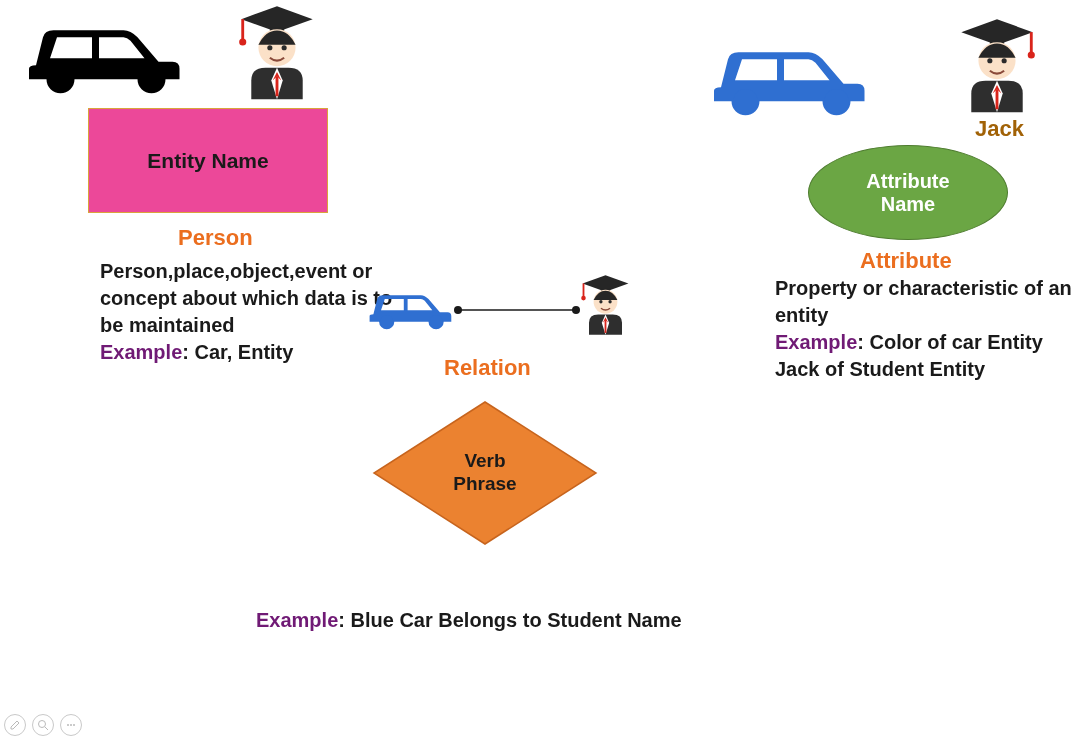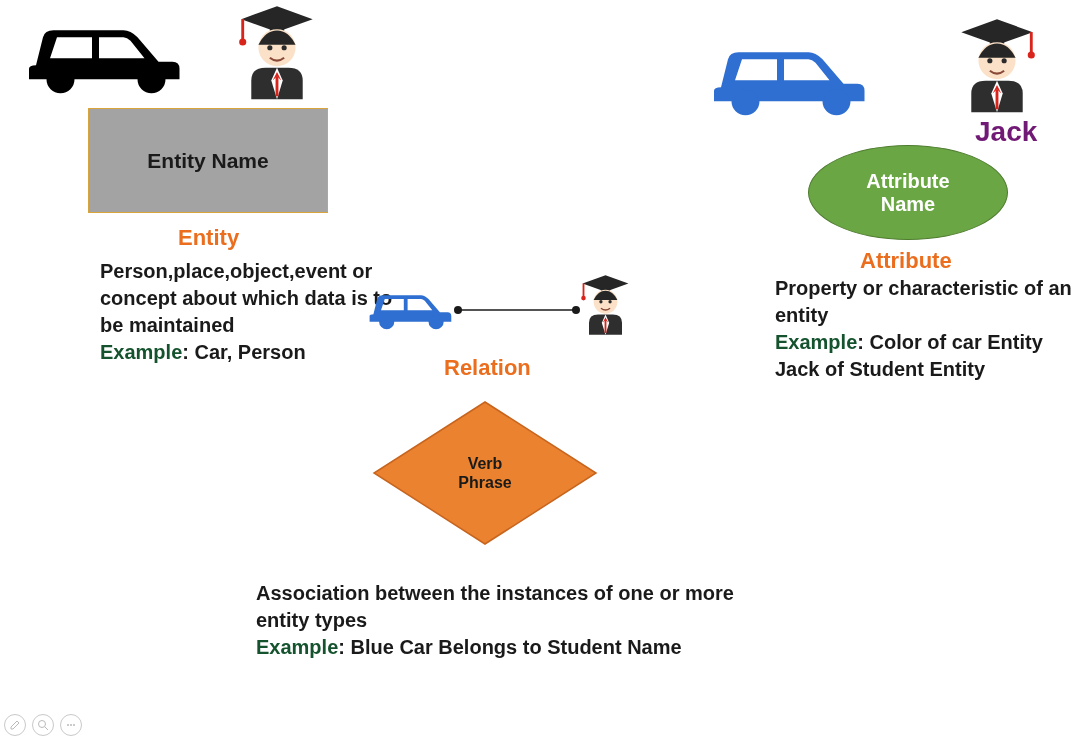--- a/index.html
+++ b/index.html
@@ -10,21 +10,21 @@
     font-family: "Segoe UI", Arial, sans-serif;
     background: #ffffff;
     overflow: hidden;
   }
   .abs { position: absolute; }
 
   
   .entity-box {
     width: 240px;
     height: 105px;
-    background: #a3a3a3;
+    background: #ec4899;
     border: 1.5px solid #D9A43B;
     display: flex;
     align-items: center;
     justify-content: center;
     font-weight: 700;
     font-size: 21px;
     color: #1a1a1a;
   }
 
   
@@ -49,46 +49,46 @@
     width: 230px;
     height: 150px;
     display: flex;
     align-items: center;
     justify-content: center;
   }
   .diamond-label {
     position: absolute;
     color: #1a1a1a;
     font-weight: 700;
-    font-size: 16px;
+    font-size: 19px;
     text-align: center;
     line-height: 1.2;
   }
 
   .heading-orange {
     color: #EB6E1F;
     font-weight: 700;
     font-size: 22px;
   }
 
   .body-text {
     color: #1a1a1a;
     font-size: 20px;
     font-weight: 600;
     line-height: 1.35;
   }
   .green-label {
-    color: #14532d;
+    color: #701a75;
     font-weight: 700;
     text-align: right;
   }
   .jack-label {
-    color: #701a75;
-    font-weight: 700;
-    font-size: 28px;
+    color: #a16207;
+    font-weight: 700;
+    font-size: 22px;
   }
 
   
   .toolbar {
     display: flex;
     gap: 6px;
     align-items: center;
   }
   .tool-circ {
     width: 22px;
@@ -127,25 +127,25 @@
   <path d="M12 68 L12 55 Q12 46 22 46 L38 46 Q48 46 48 55 L48 68 Z" fill="#2e2e2e"></path>
   <polygon points="30,46 26,55 30,68 34,55" fill="#ffffff"></polygon>
   <polygon points="30,49 27,55 30,52 33,55" fill="#D9241B"></polygon>
   <rect x="29" y="52" width="2" height="14" fill="#D9241B"></rect>
 </svg>
 
 <div class="abs entity-box" style="left:88px; top:108px;">
   <span>Entity Name</span>
 </div>
 
-<div class="abs heading-orange" style="left:178px; top:225px;">Entity</div>
+<div class="abs heading-orange" style="left:178px; top:225px;">Person</div>
 
 <div class="abs body-text" style="left:63px; top:258px; width:310px;margin-left:37px;">
   <span>Person,place,object,event or concept about which data is to be maintained</span><br>
-  <span class="green-label">Example</span><span>: Car, Person</span>
+  <span class="green-label">Example</span><span>: Car, Entity</span>
 </div>
 
 <svg class="abs" style="left:362px; top:280px;" width="95" height="55" viewBox="0 0 100 50">
   <path fill="#2F6FD1" d="M12 32 L16 16 Q17 12 22 12 L62 12 Q66 12 70 16 L82 30 L90 30 Q94 30 94 34 L94 40 L86 40 A8 8 0 0 1 70 40 L34 40 A8 8 0 0 1 18 40 L8 40 L8 34 Q8 32 12 32 Z M24 16 L20 28 L44 28 L44 16 Z M48 16 L48 28 L74 28 L66 18 Q64 16 62 16 Z"></path>
   <circle cx="26" cy="40" r="7" fill="#2F6FD1"></circle>
   <circle cx="78" cy="40" r="7" fill="#2F6FD1"></circle>
 </svg>
 
 <svg class="abs" style="left:452px; top:300px;" width="130" height="20">
   <circle cx="6" cy="10" r="4" fill="#1a1a1a"></circle>
@@ -173,21 +173,21 @@
 
 <div class="abs diamond-wrap" style="left:370px; top:398px;">
   <svg width="230" height="150" viewBox="0 0 230 150">
     <polygon points="115,4 226,75 115,146 4,75" fill="#EB8230" stroke="#C7641D" stroke-width="1.5"></polygon>
   </svg>
   <div class="diamond-label" style="white-space:pre-line;">Verb
 Phrase</div>
 </div>
 
 <div class="abs body-text" style="left:256px; top:580px; width:490px;">
-  <span>Association between the instances of one or more entity types</span><br>
+  <br>
   <span class="green-label">Example</span><span>: Blue Car Belongs to Student Name</span>
 </div>
 
 <svg class="abs" style="left:700px; top:30px;" width="175" height="90" viewBox="0 0 100 50">
   <path fill="#2F6FD1" d="M12 32 L16 16 Q17 12 22 12 L62 12 Q66 12 70 16 L82 30 L90 30 Q94 30 94 34 L94 40 L86 40 A8 8 0 0 1 70 40 L34 40 A8 8 0 0 1 18 40 L8 40 L8 34 Q8 32 12 32 Z M24 16 L20 28 L44 28 L44 16 Z M48 16 L48 28 L74 28 L66 18 Q64 16 62 16 Z"></path>
   <circle cx="26" cy="40" r="7" fill="#2F6FD1"></circle>
   <circle cx="78" cy="40" r="7" fill="#2F6FD1"></circle>
 </svg>
 
 <svg class="abs" style="left:952px; top:15px;" width="90" height="100" viewBox="0 0 60 70">

